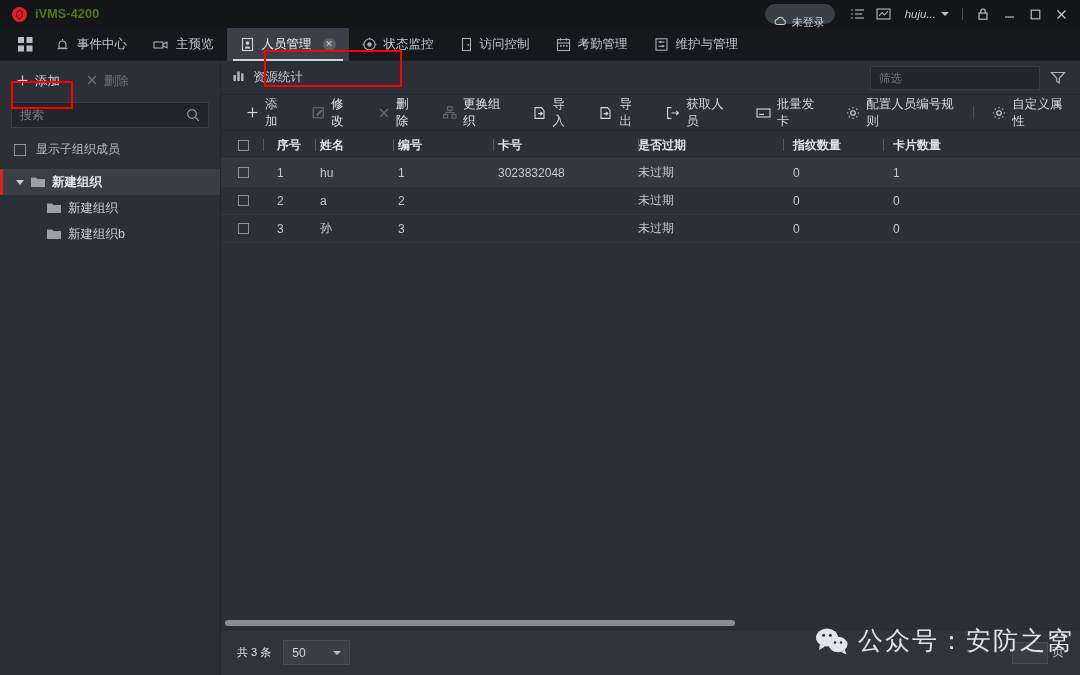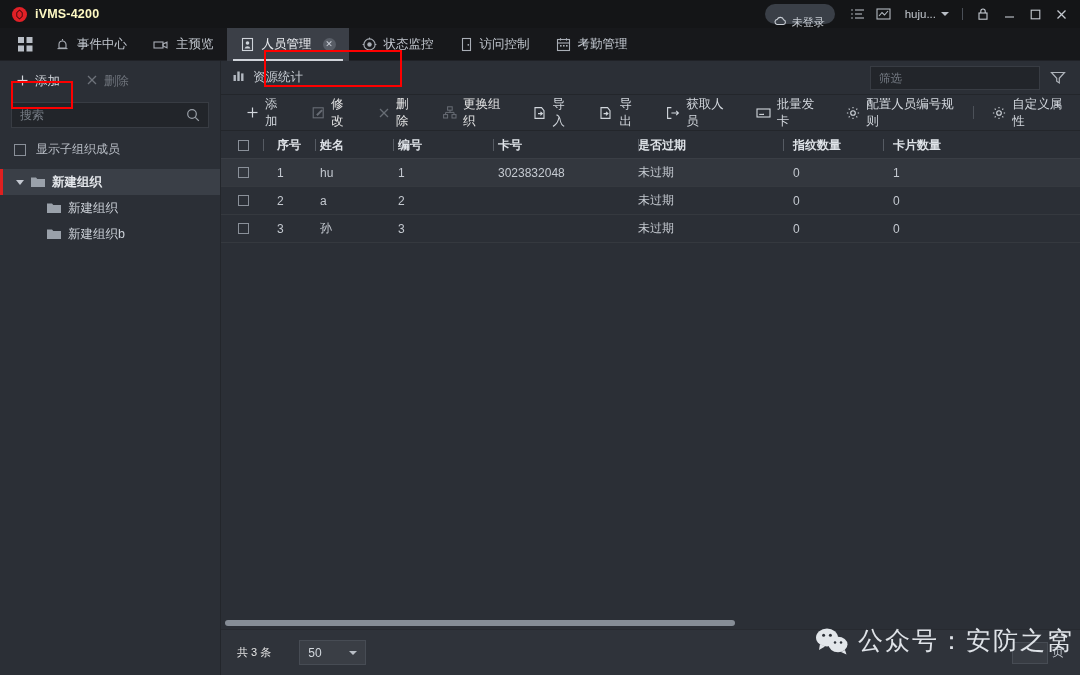--- a/index.html
+++ b/index.html
@@ -14,37 +14,37 @@
   .app { position: relative; width: 1080px; height: 675px; background: #2b2f36; }
 
   
   .titlebar {
     height: 28px; background: #141517; display: flex; align-items: center;
     padding: 0 6px 0 12px; position: relative;
   }
   .logo-mark { width: 15px; height: 15px; position: relative; flex: 0 0 auto; }
   .logo-mark svg { display: block; }
   .app-title {
-    font-size: 12.5px; font-weight: bold; color: #fef9c3; margin-left: 8px;
+    font-size: 12.5px; font-weight: bold; color: #4d7c0f; margin-left: 8px;
     letter-spacing: .2px;
   }
   .tb-right { margin-left: auto; display: flex; align-items: center; gap: 0; }
   .cloud-pill {
     display: flex; align-items: center; gap: 5px;
     background: #3a3f47; border-radius: 11px; height: 20px;
     padding: 16px 10px 0 8px; margin-right: 10px; text-align: right;
   }
   .cloud-pill .lbl { font-size: 11px; color: #c9ced5; }
   .tb-icon {
     width: 26px; height: 22px; display: flex; align-items: center; justify-content: center;
     color: #b4bac2;
   }
   .tb-user {
     display: flex; align-items: center; gap: 5px; font-size: 11.5px;
-    color: #c3c8cf; padding: 0 6px 0 8px;
+    color: #c3c8cf; padding: 0 6px 0 8px; font-style: italic;
   }
   .tb-sep { width: 1px; height: 12px; background: #4a4f57; margin: 0 7px; }
   .win-btn {
     width: 26px; height: 24px; display: flex; align-items: center; justify-content: center;
     color: #c4c9d0;
   }
   .caret-dn {
     width: 0; height: 0; border-left: 4px solid transparent; border-right: 4px solid transparent;
     border-top: 4px solid #b9bec6;
   }
@@ -189,21 +189,21 @@
 
   .hscroll-track { height: 13px; background: #2b2f36; padding: 4px 4px 0 4px; }
   .hscroll-thumb { height: 6px; background: #868d96; border-radius: 3px; width: 510px; }
 
   .statusbar {
     height: 46px; background: #2f333a; border-top: 1px solid #272a30;
     display: flex; align-items: center; padding: 0 16px; position: relative;
   }
   .total-lbl { font-size: 11px; color: #e5e5e5; }
   .page-select {
-    margin-left: 28px; width: 67px; height: 25px; background: #3a3e45; border: 1px solid #474c54;
+    margin-left: 12px; width: 67px; height: 25px; background: #3a3e45; border: 1px solid #474c54;
     display: flex; align-items: center; padding: 0 8px; font-size: 12px; color: #d3d8de;
   }
   .page-select .caret-dn { margin-left: auto; }
   .page-right {
     margin-left: auto; font-size: 12px; color: #c1c6cd; display: flex;
     align-items: center; gap: 4px;
   }
   .page-box {
     width: 36px; height: 22px; background: #383c43; border: 1px solid #474c54;
   }
@@ -369,20 +369,32 @@
           <line x1="4.5" y1="1.2" x2="4.5" y2="3.6"></line>
             <line x1="10.5" y1="1.2" x2="10.5" y2="3.6"></line>
           <rect x="4" y="8" width="1.6" height="1.6" fill="#a9aeb6" stroke="none"></rect>
           <rect x="7" y="8" width="1.6" height="1.6" fill="#a9aeb6" stroke="none"></rect>
           <rect x="10" y="8" width="1.6" height="1.6" fill="#a9aeb6" stroke="none"></rect>
         </svg>
       </span>
       <span>考勤管理</span>
     </div>
 
+    <div class="nav-item">
+      <span class="ico">
+        <svg width="15" height="15" viewBox="0 0 15 15" fill="none" stroke="#a9aeb6" stroke-width="1.1">
+          <rect x="2" y="1.8" width="11" height="11.4"></rect>
+          <line x1="4.5" y1="5" x2="10.5" y2="5"></line>
+            <circle cx="6.4" cy="5" r="1.1" fill="#a9aeb6" stroke="none"></circle>
+          <line x1="4.5" y1="9.2" x2="10.5" y2="9.2"></line>
+            <circle cx="8.8" cy="9.2" r="1.1" fill="#a9aeb6" stroke="none"></circle>
+        </svg>
+      </span>
+      <span>维护与管理</span>
+    </div>
 
     <div class="hl-tab"></div>
   </div>
 
   <div class="body">
 
     <div class="sidebar">
       <div class="side-actions">
         <div class="side-btn">
           <span>

